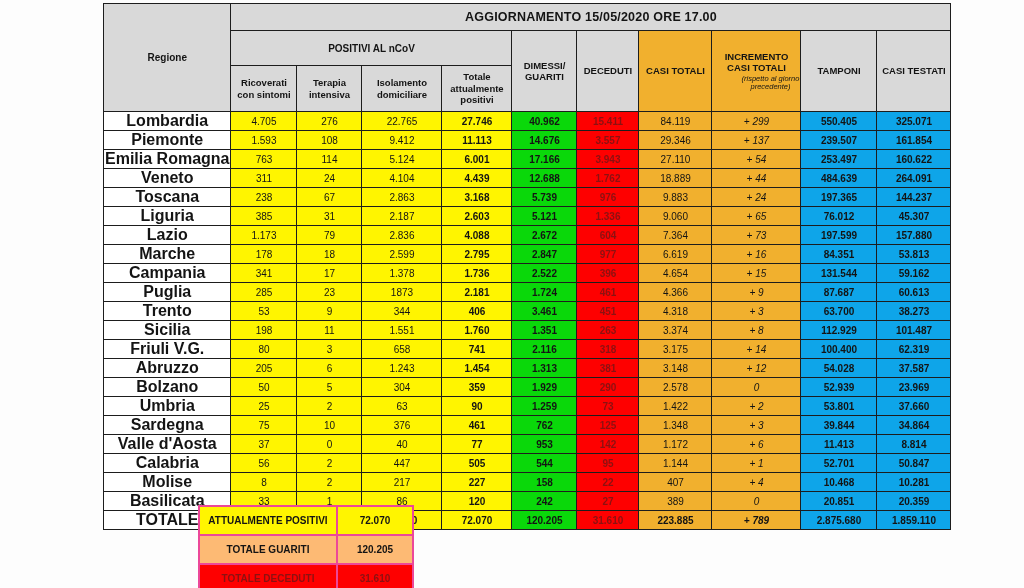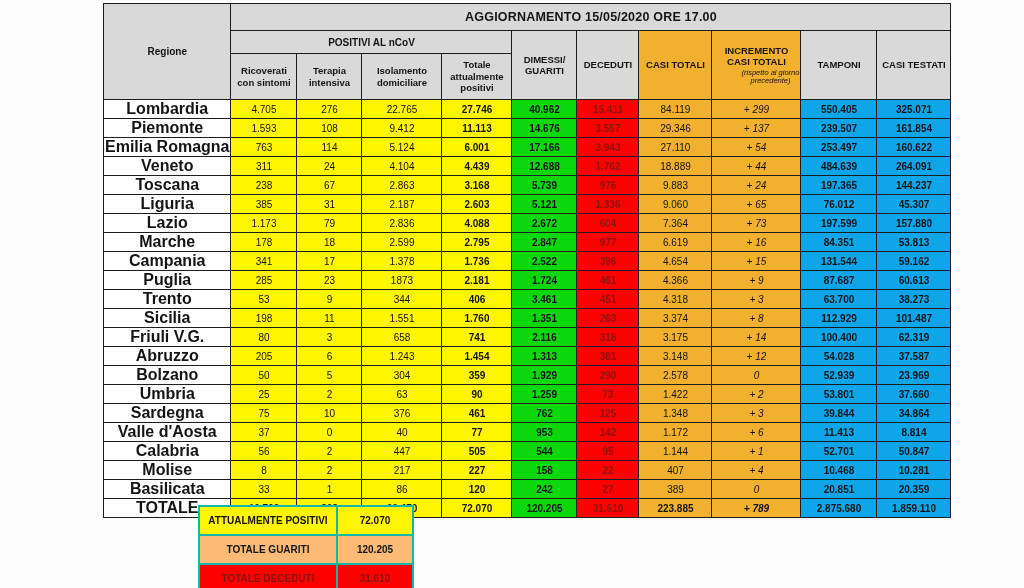--- a/index.html
+++ b/index.html
@@ -23,21 +23,21 @@
     border:1.5px solid #1d1d1d;
     padding:0 1px;
     text-align:center;
     vertical-align:middle;
     overflow:hidden;
     white-space:nowrap;
   }
   .main-table thead th { background:#d9d9d9; font-weight:bold; white-space:normal; }
   .title-cell  { height:27px; font-size:12.5px; letter-spacing:.2px; }
   .regione-cell{ font-size:10px; }
-  .group-positivi { height:23px; font-size:10px; }
+  .group-positivi { height:35px; font-size:10px; }
   .sub-hdr { height:46px; font-size:9.5px; line-height:1.2; }
   .hdr-orange { background:#f1b02e !important; }
   .hdr-note { display:block; font-style:italic; font-weight:400; font-size:7.5px; line-height:1.1; margin-top:1px;padding-left:28px; }
 
   .main-table tbody tr { height:17px; }
   .c-region { background:#ffffff; font-weight:bold; font-size:16px; }
   .c-yellow { background:#fff500; }
   .c-green  { background:#0ad80a; font-weight:bold;margin-left:40px; }
   .c-red    { background:#fe0000; color:#8c1111; font-weight:bold; }
   .c-orange { background:#f1b02e; font-weight:normal; }
@@ -46,21 +46,21 @@
   .c-italic { font-style:italic; font-weight:400; }
   tr.total-row td { font-weight:bold; }
   tr.total-row { height:18px; }
 
   
   .summary-table {
     position:absolute; left:198px; top:505px;
     border-collapse:collapse; font-size:10px;
   }
   .summary-table td {
-    border:2px solid #14b8a6;
+    border:2px solid #ec4899;
     height:27px;
     font-weight:bold;
     text-align:center;
     padding:8px 4px;
   }
   .sum-label { width:138px; }
   .sum-value { width:76px; }
   .s-yellow { background:#fff500; }
   .s-green  { background:#fdba74; }
   .s-red    { background:#fe0000; color:#8c1111; }

